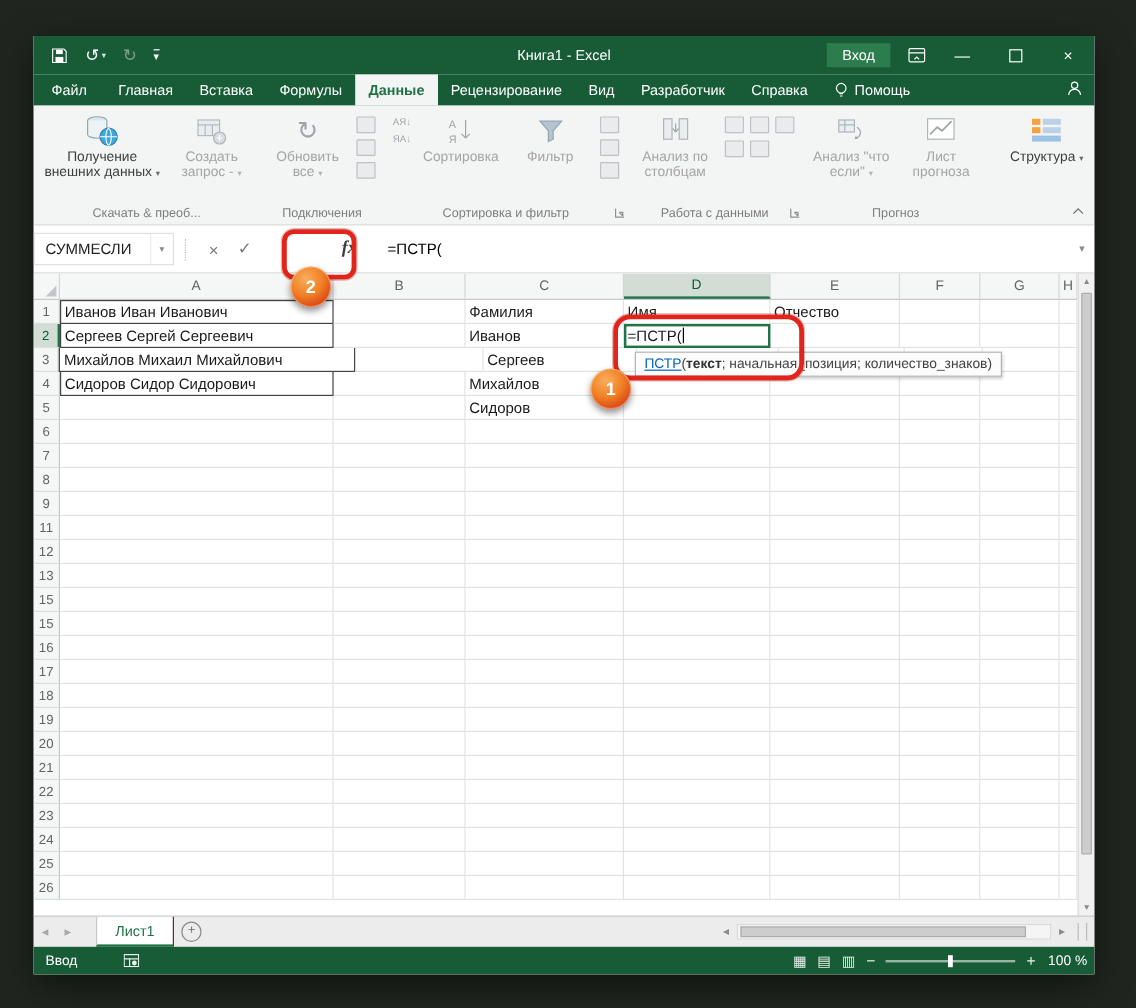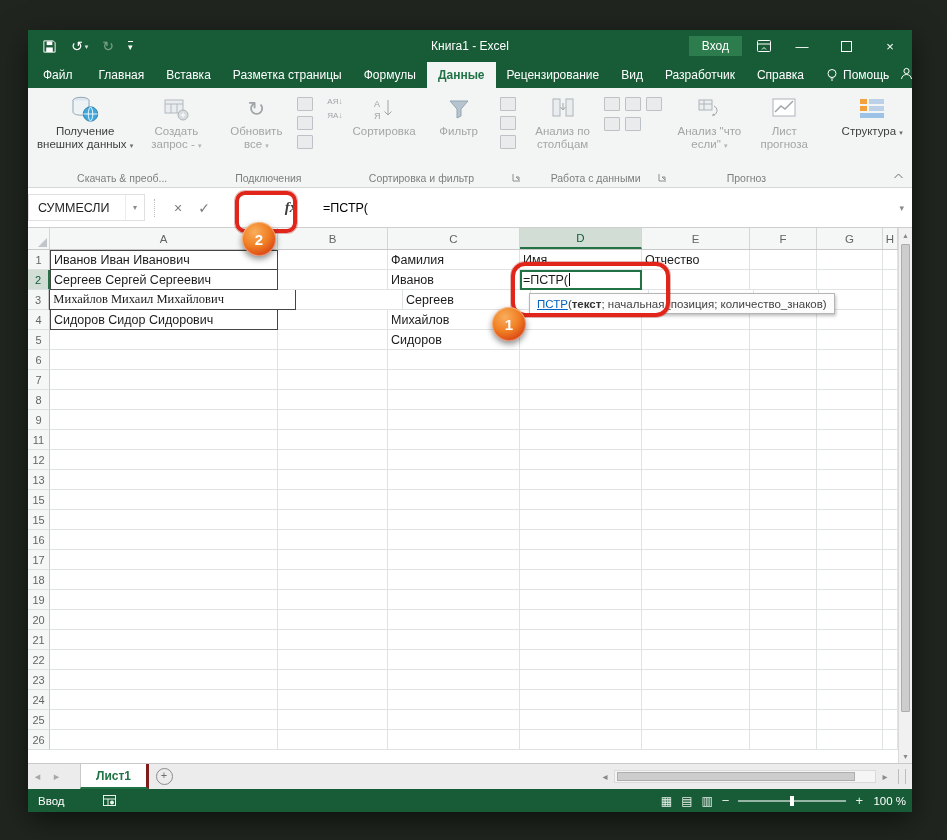--- a/index.html
+++ b/index.html
@@ -94,21 +94,21 @@
   .anno-rect{position:absolute;border:4px solid #E2251B;box-shadow:0 0 0 1px rgba(160,20,10,.3);z-index:30;}
   .fx-rect{left:207px;top:161px;width:54px;height:34px;border-radius:10px;}
   .d2-rect{left:483px;top:232px;width:151px;height:47px;border-radius:14px;}
   .anno-circle{position:absolute;width:34px;height:34px;border-radius:50%;display:flex;align-items:center;justify-content:center;color:#fff;font-weight:bold;font-size:15px;background:radial-gradient(circle at 38% 30%,#F9AE5C 0%,#F07F24 45%,#D94414 78%,#C23410 100%);box-shadow:0 3px 6px rgba(0,0,0,.45),inset 0 0 0 1px rgba(255,255,255,.35);z-index:31;}
   .c2{left:214px;top:192px;}
   .c1{left:464px;top:277px;}
 
   
   .tabsbar{position:absolute;left:0;top:733px;width:884px;height:26px;background:#ECECEC;border-top:1px solid #C9C9C9;display:flex;align-items:stretch;box-sizing:border-box;}
   .snav{width:19px;display:flex;align-items:center;justify-content:center;color:#A8A8A8;font-size:11px;}
-  .sheet-tab{margin-left:14px;background:#fff;border-left:1px solid #C9C9C9;border-right:3px solid #7f1d1d;border-bottom:2px solid #217346;color:#217346;font-weight:bold;font-size:12px;padding:0 15px;display:flex;align-items:center;box-sizing:border-box;}
+  .sheet-tab{margin-left:14px;background:#fff;border-left:1px solid #C9C9C9;border-right:1px solid #7f1d1d;border-bottom:2px solid #217346;color:#217346;font-weight:normal;font-size:12px;padding:0 15px;display:flex;align-items:center;box-sizing:border-box;}
   .addsheet{width:30px;display:flex;align-items:center;justify-content:center;}
   .addsheet .plus{width:15px;height:15px;border-radius:50%;border:1px solid #8A8A8A;color:#6E6E6E;font-size:11px;line-height:13px;text-align:center;}
   .hscroll{margin-left:auto;display:flex;align-items:center;gap:3px;padding-right:6px;}
   .harr{color:#8A8A8A;font-size:10px;width:12px;text-align:center;}
   .htrack{width:262px;height:13px;background:#F5F5F5;border:1px solid #DADADA;box-sizing:border-box;position:relative;}
   .hthumb{position:absolute;left:2px;top:1px;bottom:1px;width:238px;background:#CDCDCD;border:1px solid #ADADAD;box-sizing:border-box;}
   .splitter{width:6px;height:15px;border-left:1px solid #BDBDBD;border-right:1px solid #BDBDBD;margin-left:4px;}
 
   
   .statusbar{position:absolute;left:0;top:759px;width:884px;height:23px;background:#185C37;color:#fff;display:flex;align-items:center;font-size:11.5px;}
@@ -167,21 +167,20 @@
       <div class="winbtn">
             <span>×</span>
           </div>
     </div>
   </div>
 
   <div class="tabsrow">
     <div class="tab file">Файл</div>
     <div class="tab">Главная</div>
         <div class="tab">Вставка</div>
-        <div class="tab">Разметка страницы</div>
         <div class="tab">Формулы</div>
         <div class="tab active">Данные</div>
         <div class="tab">Рецензирование</div>
         <div class="tab">Вид</div>
         <div class="tab">Разработчик</div>
         <div class="tab">Справка</div>
         <div class="tab">
       <span class="ticon">
         <svg width="12" height="14">
               <circle cx="6" cy="5.5" r="4" fill="none" stroke="#fff"></circle>
@@ -426,21 +425,21 @@
           <div class="cell" style="width: 110px;"></div>
           <div class="cell" style="width: 132px;">Иванов</div>
           <div class="cell active" style="width: 122px;">=ПСТР(<span class="caret"></span></div>
           <div class="cell" style="width: 108px;"></div>
           <div class="cell" style="width: 67px;"></div>
           <div class="cell" style="width: 66px;"></div>
           <div class="cell" style="width: 15px;"></div>
         </div>
         <div class="grow">
           <div class="rowh">3</div>
-          <div class="cell bordered" style="width: 255px; font-family: Liberation Serif, serif;">Михайлов Михаил Михайлович</div>
+          <div class="cell bordered" style="width: 255px;">Михайлов Михаил Михайлович</div>
           <div class="cell" style="width: 110px;"></div>
           <div class="cell" style="width: 132px;">Сергеев</div>
           <div class="cell" style="width: 122px;"></div>
           <div class="cell" style="width: 108px;"></div>
           <div class="cell" style="width: 67px;"></div>
           <div class="cell" style="width: 66px;"></div>
           <div class="cell" style="width: 15px;"></div>
         </div>
         <div class="grow">
           <div class="rowh">4</div>

